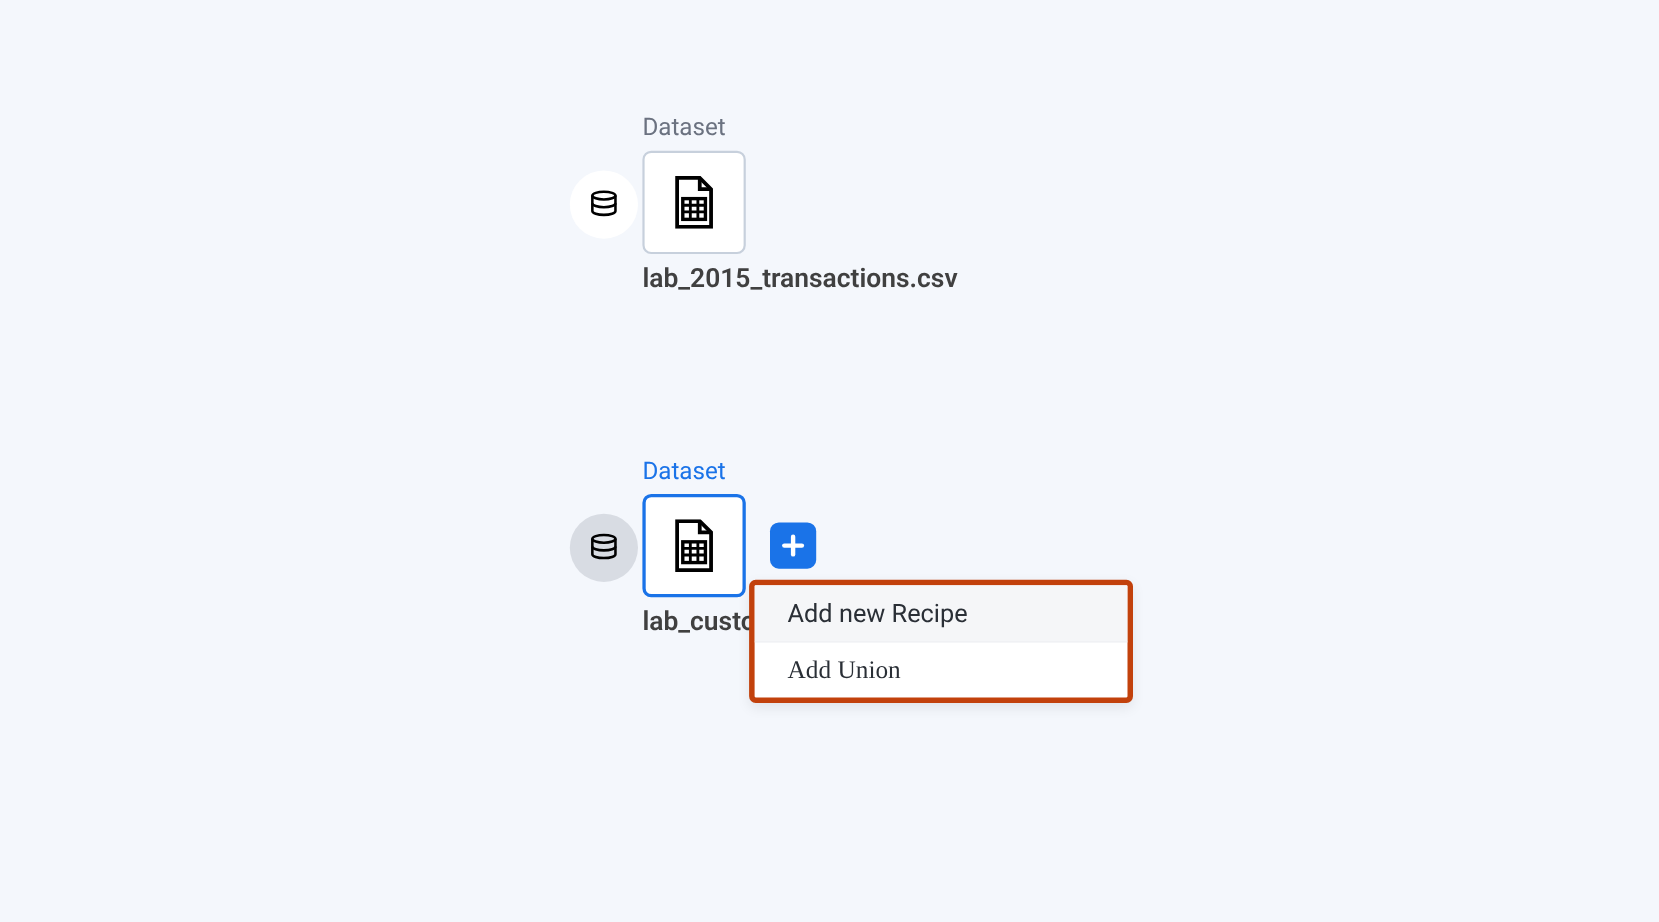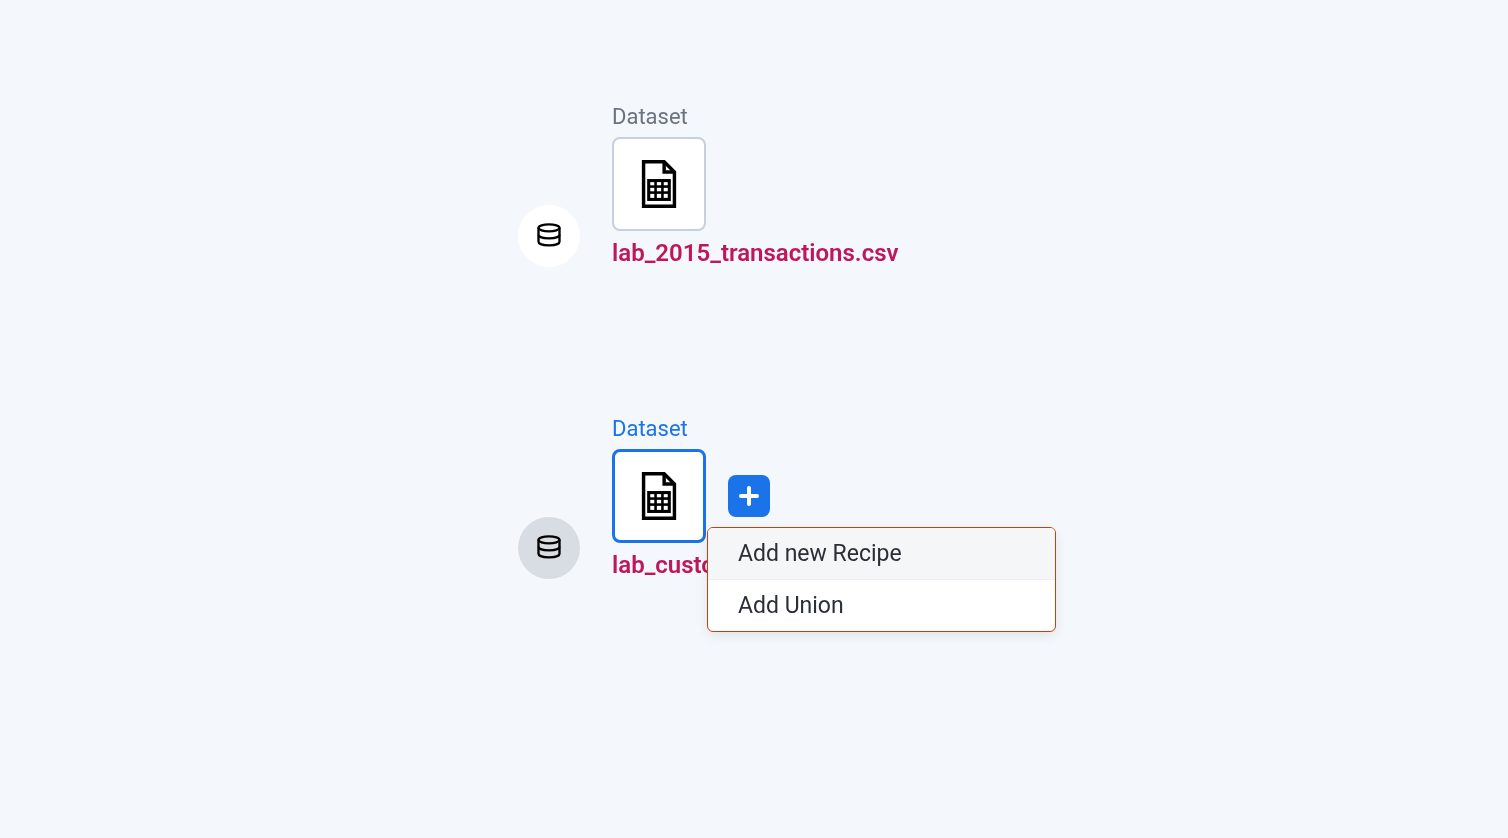--- a/index.html
+++ b/index.html
@@ -11,22 +11,22 @@
       width: 1508px;
       height: 838px;
       background: #f4f7fc;
       font-family: -apple-system, BlinkMacSystemFont, "Segoe UI", Roboto, "Helvetica Neue", Arial, sans-serif;
       position: relative;
       overflow: hidden;
     }
     .dataset-node {
       position: absolute;
       display: flex;
-      align-items: flex-end;
-      gap: 32px;
+      align-items: center;
+      gap: 4px;
     }
     .node-1 {
       top: 104px;
       left: 518px;
     }
     .node-2 {
       top: 416px;
       left: 518px;
     }
     .db-pill {
@@ -76,54 +76,55 @@
       border: 3px solid #1a73e8;
     }
     .node-row {
       display: flex;
       align-items: center;
       gap: 22px;
     }
     .node-title {
       font-size: 24px;
       font-weight: 600;
-      color: #be185d;
+      color: #404040;
       margin-top: 8px;
       margin-left: 0px;
     }
     .plus-button {
       width: 42px;
       height: 42px;
       border-radius: 8px;
       background: #1a73e8;
       display: flex;
       align-items: center;
       justify-content: center;
       cursor: pointer;
     }
     .dropdown-menu {
       position: absolute;
       top: 527px;
-      left: 707px;
+      left: 681px;
       width: 349px;
       background: #ffffff;
-      border: 1px solid #c2410c;
+      border: 5px solid #c2410c;
       border-radius: 6px;
       box-shadow: 0 4px 12px rgba(0,0,0,0.08);
       overflow: hidden;
     }
     .menu-item {
       padding: 12px 30px;
       font-size: 23px;
       color: #2a2f36;
       cursor: pointer;
       border-bottom: 1px solid #eef0f3;
     }
     .menu-item:last-child {
       border-bottom: none;
+      font-family: Liberation Serif, serif;
     }
     .menu-item-highlight {
       background: #f5f6f8;
     }
     .node-2-title-wrap {
       max-width: 120px;
       overflow: hidden;
       white-space: nowrap;
     }
   </style>

